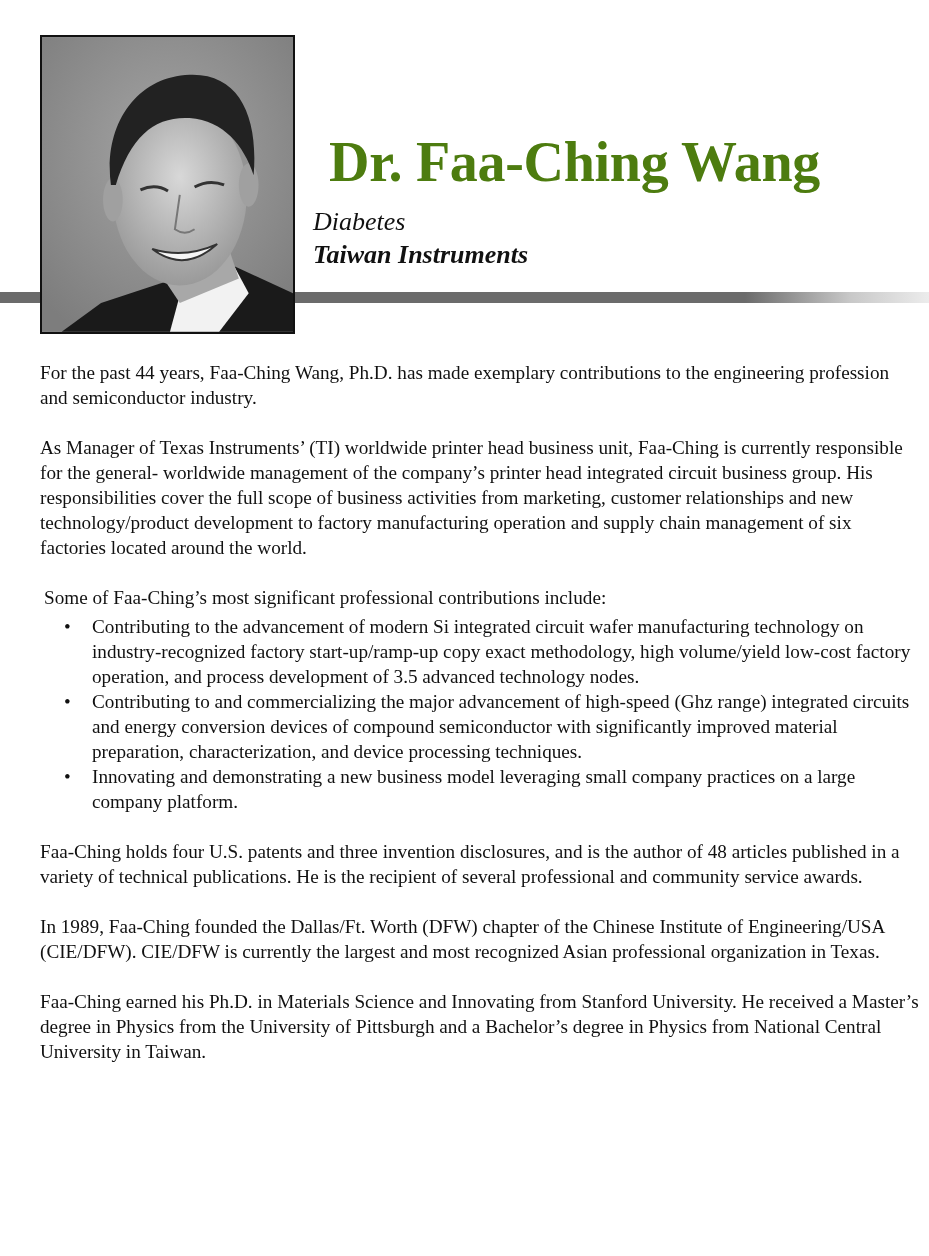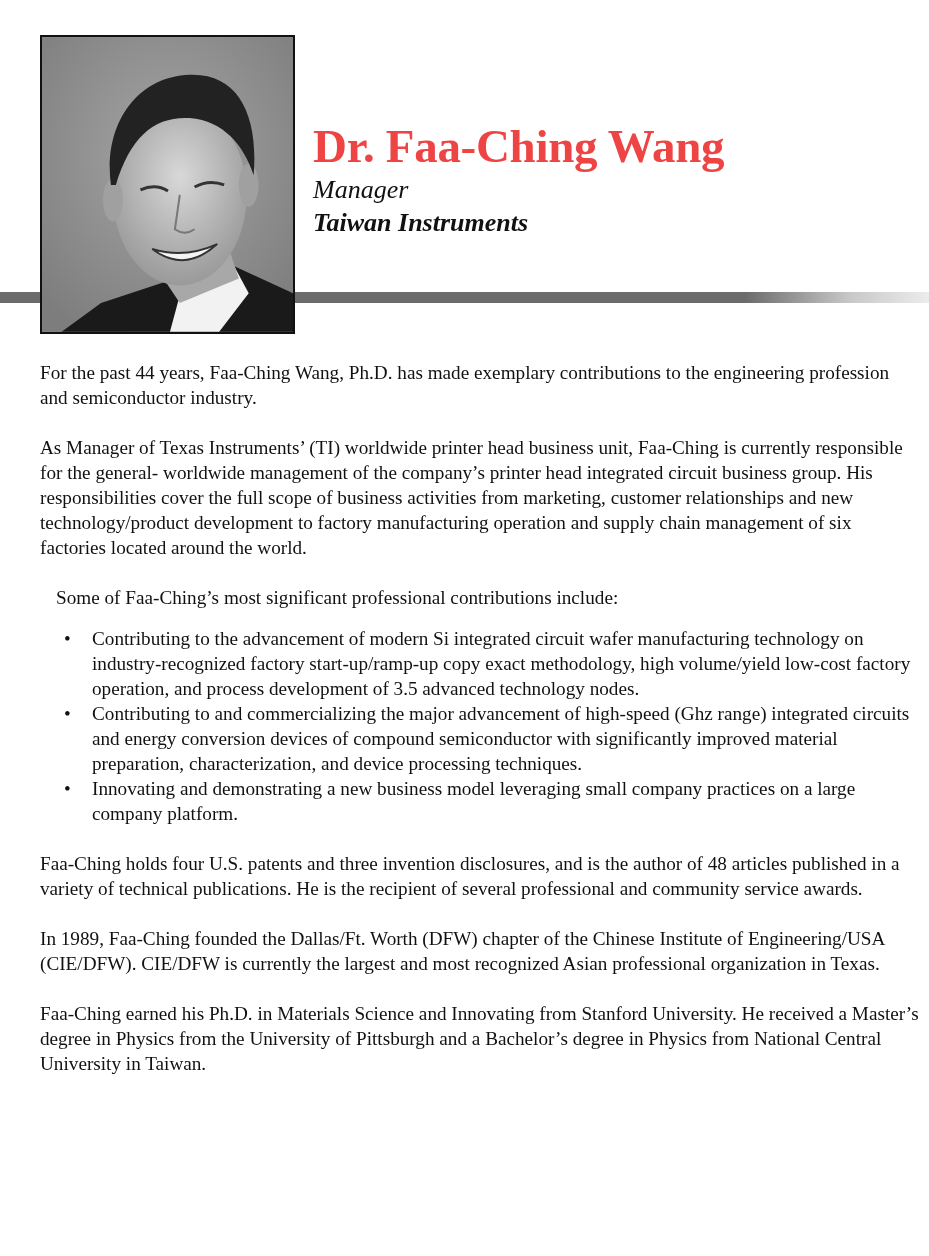--- a/index.html
+++ b/index.html
@@ -4,27 +4,27 @@
 <style>
   html, body { margin: 0; padding: 0; background: #ffffff; }
   body { width: 929px; height: 1256px; position: relative; overflow: hidden;
          font-family: "Liberation Serif", "DejaVu Serif", serif; color: #111; }
   .rule-bar { position: absolute; left: 0; top: 292px; width: 929px; height: 11px;
               background: linear-gradient(to right, #6b6b6b 0px, #6b6b6b 745px, #c8c8c8 850px, #ececec 929px); }
   .photo { position: absolute; left: 40px; top: 35px; width: 255px; height: 299px;
            border: 2px solid #111; box-sizing: border-box; overflow: hidden; background: #8d8d8d; z-index: 2; }
   .photo svg { display: block; width: 100%; height: 100%; }
   .header-text { position: absolute; left: 313px; top: 118px; }
-  .name { font-family: "Liberation Serif", "DejaVu Serif", serif; font-weight: bold; font-size: 47px;
-          line-height: 56px; margin: 0; letter-spacing: -0.3px; color: #ef4444; }
+  .name { font-family: "Liberation Serif", "DejaVu Serif", serif; font-weight: bold; font-size: 56px;
+          line-height: 56px; margin: 16px; letter-spacing: -0.3px; color: #4d7c0f; }
   .title { font-style: italic; font-size: 26px; line-height: 32px; margin: 0; }
   .company { font-style: italic; font-weight: bold; font-size: 26px; line-height: 34px; margin: 0; }
   .bio { position: absolute; left: 40px; top: 360px; width: 880px; font-size: 19.2px; line-height: 25px; }
   .bio p { margin: 0 0 25px 0; }
-  .bio .intro { margin: 16px; font-family: Liberation Serif, serif; }
+  .bio .intro { margin: 4px; font-family: Liberation Serif, serif; }
   .bio ul { margin: 0 0 25px 0; padding: 0 0 0 52px; list-style: none; }
   .bio li { position: relative; }
   .bio li .bullet { position: absolute; left: -28px; top: 0; }
 </style>
 </head>
 <body>
 
 <div class="rule-bar"></div>
 
 <div class="photo">
@@ -58,21 +58,21 @@
     <path d="M155 152 Q170 144 185 150" stroke="#333" stroke-width="3" fill="none"></path>
 
     <path d="M140 160 L135 195 Q145 202 155 195" stroke="#777" stroke-width="2" fill="none"></path>
 
     <path d="M112 215 Q145 240 178 210 Q145 225 112 215 Z" fill="#f5f5f5" stroke="#333" stroke-width="2"></path>
   </svg>
 </div>
 
 <div class="header-text">
   <h1 class="name">Dr. Faa-Ching Wang</h1>
-  <p class="title">Manager</p>
+  <p class="title">Diabetes</p>
   <p class="company">Taiwan Instruments</p>
 </div>
 
 <div class="bio">
   <p>For the past 44 years, Faa-Ching Wang, Ph.D. has made exemplary contributions to the engineering profession and semiconductor industry.</p>
   <p>As Manager of Texas Instruments’ (TI) worldwide printer head business unit, Faa-Ching is currently responsible for the general- worldwide management of the company’s printer head integrated circuit business group. His responsibilities cover the full scope of business activities from marketing, customer relationships and new technology/product development to factory manufacturing operation and supply chain management of six factories located around the world.</p>
   <p class="intro">Some of Faa-Ching’s most significant professional contributions include:</p>
   <ul>
     <li>
       <span class="bullet">•</span>

